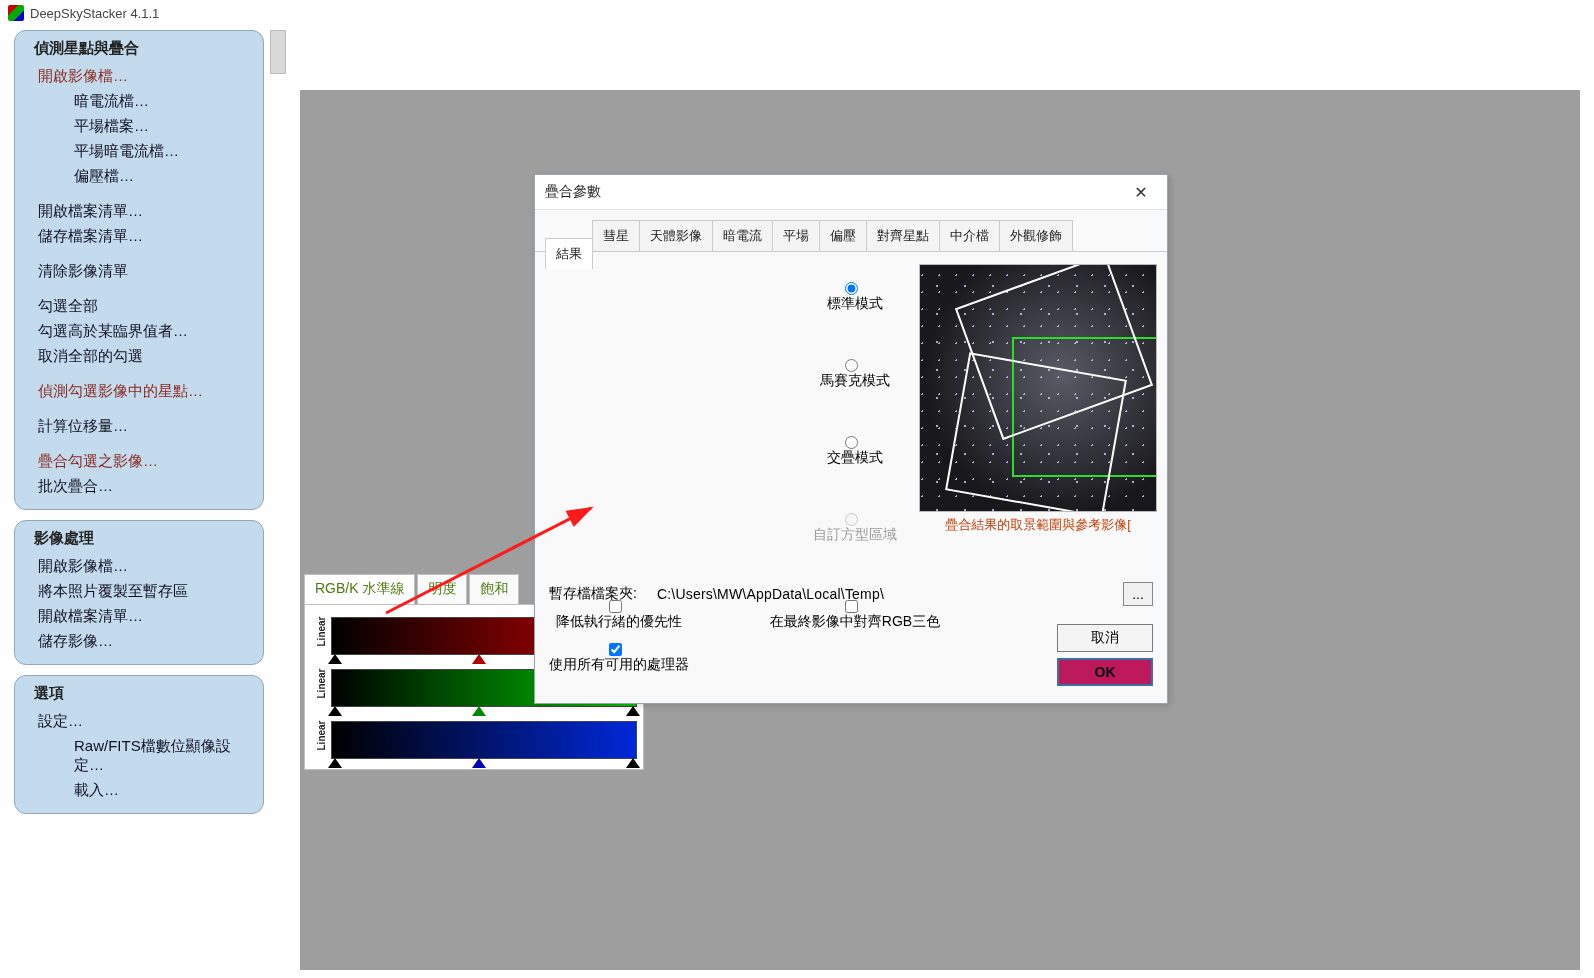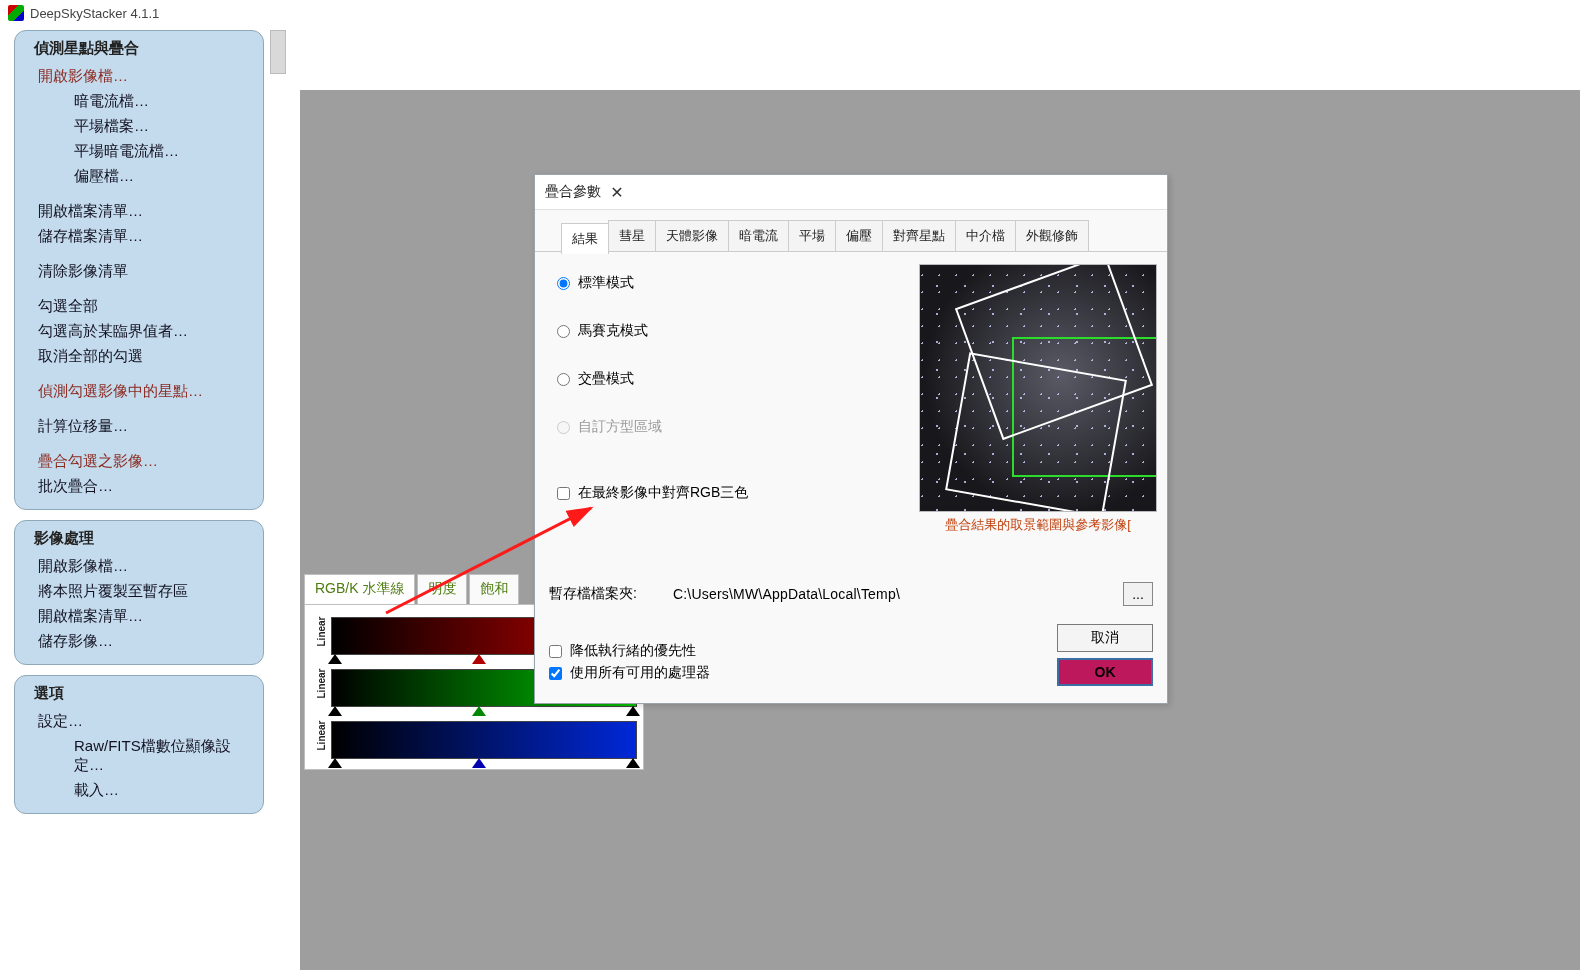--- a/index.html
+++ b/index.html
@@ -135,21 +135,21 @@
     position: absolute;
     left: 534px; top: 174px;
     width: 634px; height: 530px;
     background: #f9f9f9;
     border: 1px solid #9aa4ad;
     box-shadow: 2px 2px 6px rgba(0,0,0,0.15);
   }
   .dialog-title {
     display: flex;
     align-items: center;
-    justify-content: flex-start;
+    justify-content: space-between;
     padding: 6px 10px;
     font-size: 14px;
     color: #222;
     background: #fff;
     border-bottom: 1px solid #e1e1e1;
   }
   .close-x {
     width: 32px; height: 22px;
     display: flex; align-items: center; justify-content: center;
     font-size: 16px; color: #333;
@@ -164,30 +164,31 @@
   .dtab {
     padding: 6px 10px;
     font-size: 13px;
     color: #222;
     border: 1px solid #ccc;
     border-bottom: none;
     background: #f4f4f4;
     cursor: pointer;
     margin-right: -1px;
   }
-  .dtab.active { background: #fff; position: relative; top: 3px; margin-left: 16px; }
+  .dtab.active { background: #fff; position: relative; top: 18px; }
   .dialog-body {
     position: relative;
     padding: 18px 14px 14px 22px;
     height: calc(100% - 80px);
   }
   .radio-row, .check-row {
     display: flex; align-items: center;
-    margin: 4px 0;
-    font-size: 14px;
+    margin: 12px 0;
+    font-size: 14px;
+    flex-direction: column;
   }
   .radio-row input, .check-row input { margin-right: 8px; }
   .section-gap { height: 22px; }
   .drizzle-row {
     display: flex; gap: 60px;
   }
   .disabled { color: #9a9a9a; align-items: center; }
   
   .preview {
     position: absolute;
@@ -227,21 +228,21 @@
     font-size: 13px;
     text-align: center;
     color: #c2410c;
   }
   .temp-row {
     position: absolute;
     left: 14px; top: 330px; right: 14px;
     display: flex; align-items: center;
     font-size: 14px;
   }
-  .temp-path { margin-left: 36px; letter-spacing: 0.2px; flex:1; }
+  .temp-path { margin-left: 20px; letter-spacing: 0.2px; flex:1; }
   .dots-btn {
     width: 30px; height: 24px;
     border: 1px solid #888;
     background: #f1f1f1;
     font-size: 14px;
     cursor: pointer;
     text-align: center;
   }
   .bottom-checks {
     position: absolute;

